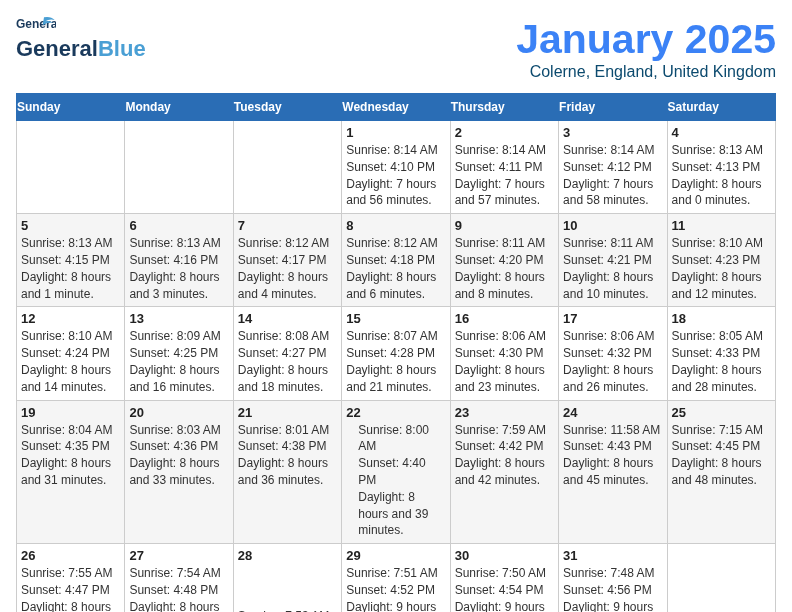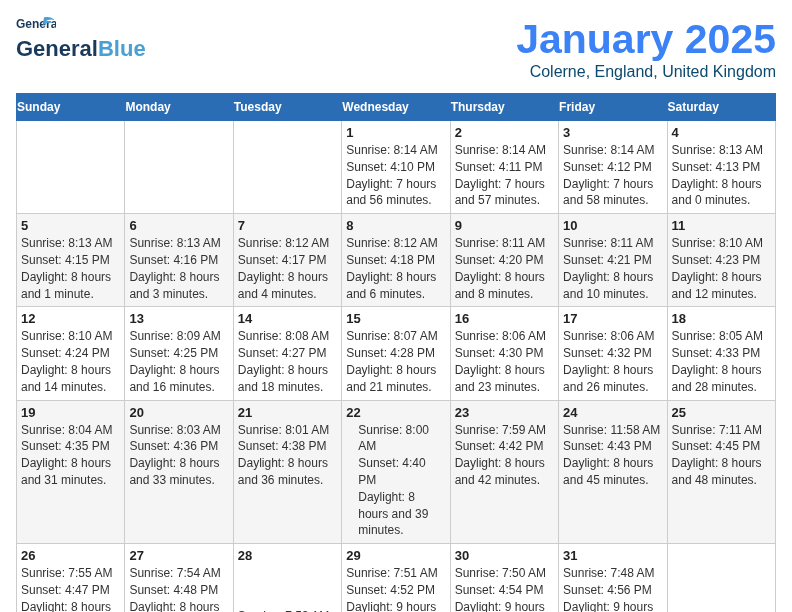--- a/index.html
+++ b/index.html
@@ -259,21 +259,21 @@
 Daylight: 8 hours and 42 minutes.</div>
         </td>
         <td>
           <div class="day-num">24</div>
           <div class="day-info" style="white-space: pre-line;">Sunrise: 11:58 AM
 Sunset: 4:43 PM
 Daylight: 8 hours and 45 minutes.</div>
         </td>
         <td>
           <div class="day-num">25</div>
-          <div class="day-info" style="white-space: pre-line;">Sunrise: 7:11 AM
+          <div class="day-info" style="white-space: pre-line;">Sunrise: 7:15 AM
 Sunset: 4:45 PM
 Daylight: 8 hours and 48 minutes.</div>
         </td>
       </tr>
       <tr>
         <td>
           <div class="day-num">26</div>
           <div class="day-info" style="white-space: pre-line;">Sunrise: 7:55 AM
 Sunset: 4:47 PM
 Daylight: 8 hours and 51 minutes.</div>

